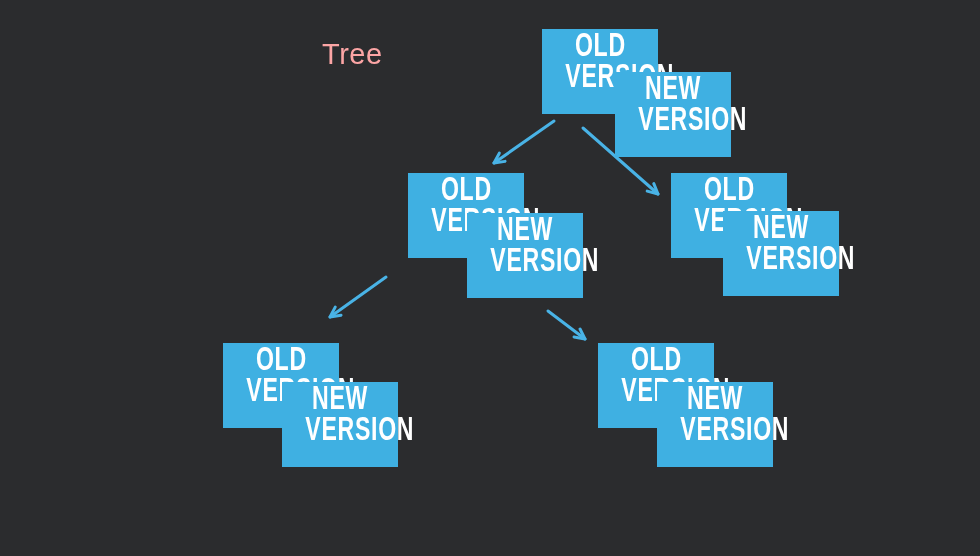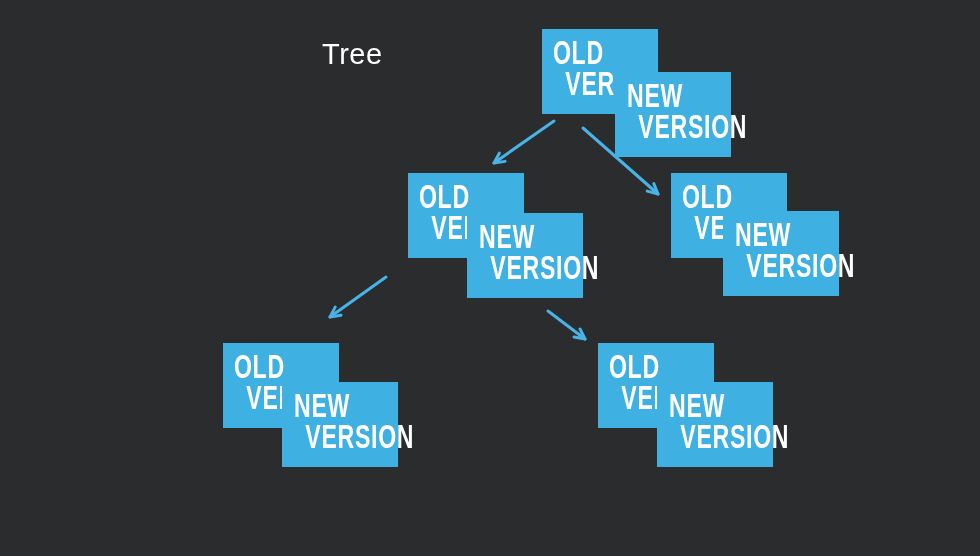--- a/index.html
+++ b/index.html
@@ -15,31 +15,31 @@
     overflow: hidden;
     background: #2b2c2e;
   }
   .diagram-title {
     position: absolute;
     left: 322px;
     top: 38px;
     font-size: 29px;
     font-weight: 400;
     letter-spacing: 0.5px;
-    color: #ffffff;
+    color: #fca5a5;
     user-select: none;
   }
   .card {
     position: absolute;
     width: 116px;
     height: 85px;
     background: #3fb0e2;
     color: #ffffff;
-    text-align: left;
-    padding-top: 8px;
+    text-align: center;
+    padding-top: 0;
     box-sizing: border-box;
   }
   .card-line {
     display: block;
     font-size: 33px;
     font-weight: 700;
     line-height: 31px;
     letter-spacing: 1px;
     white-space: nowrap;
   }

